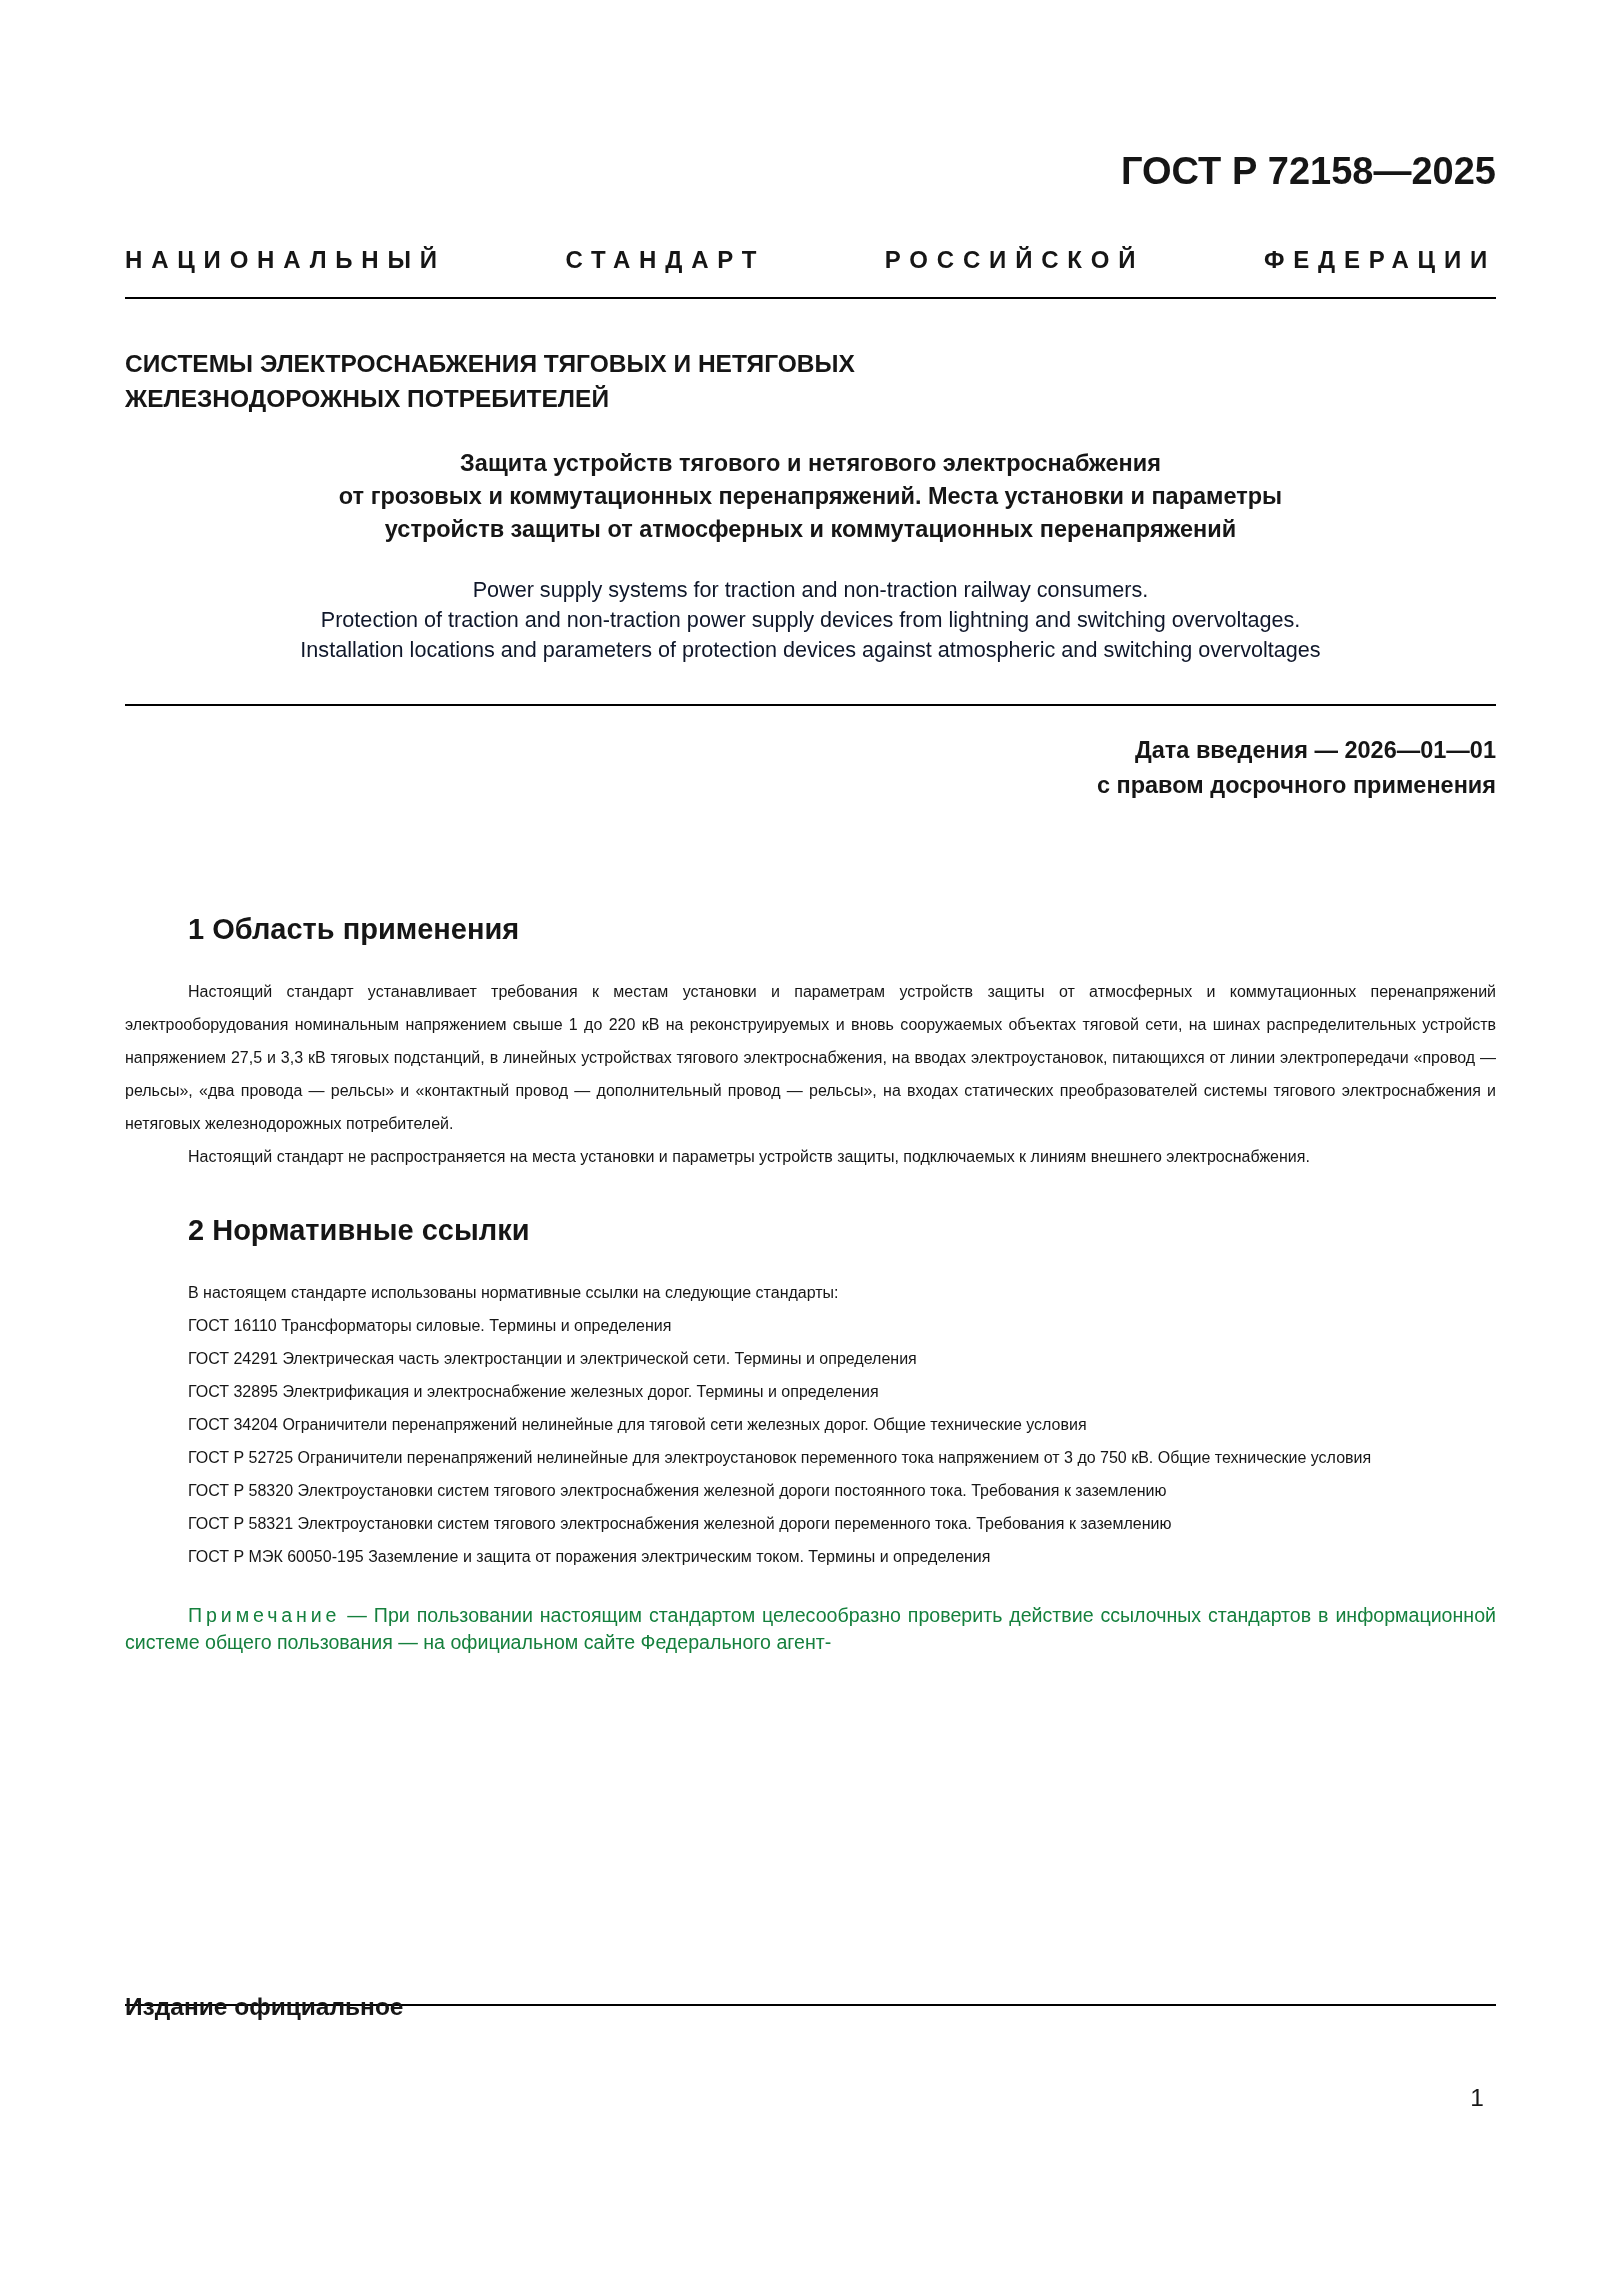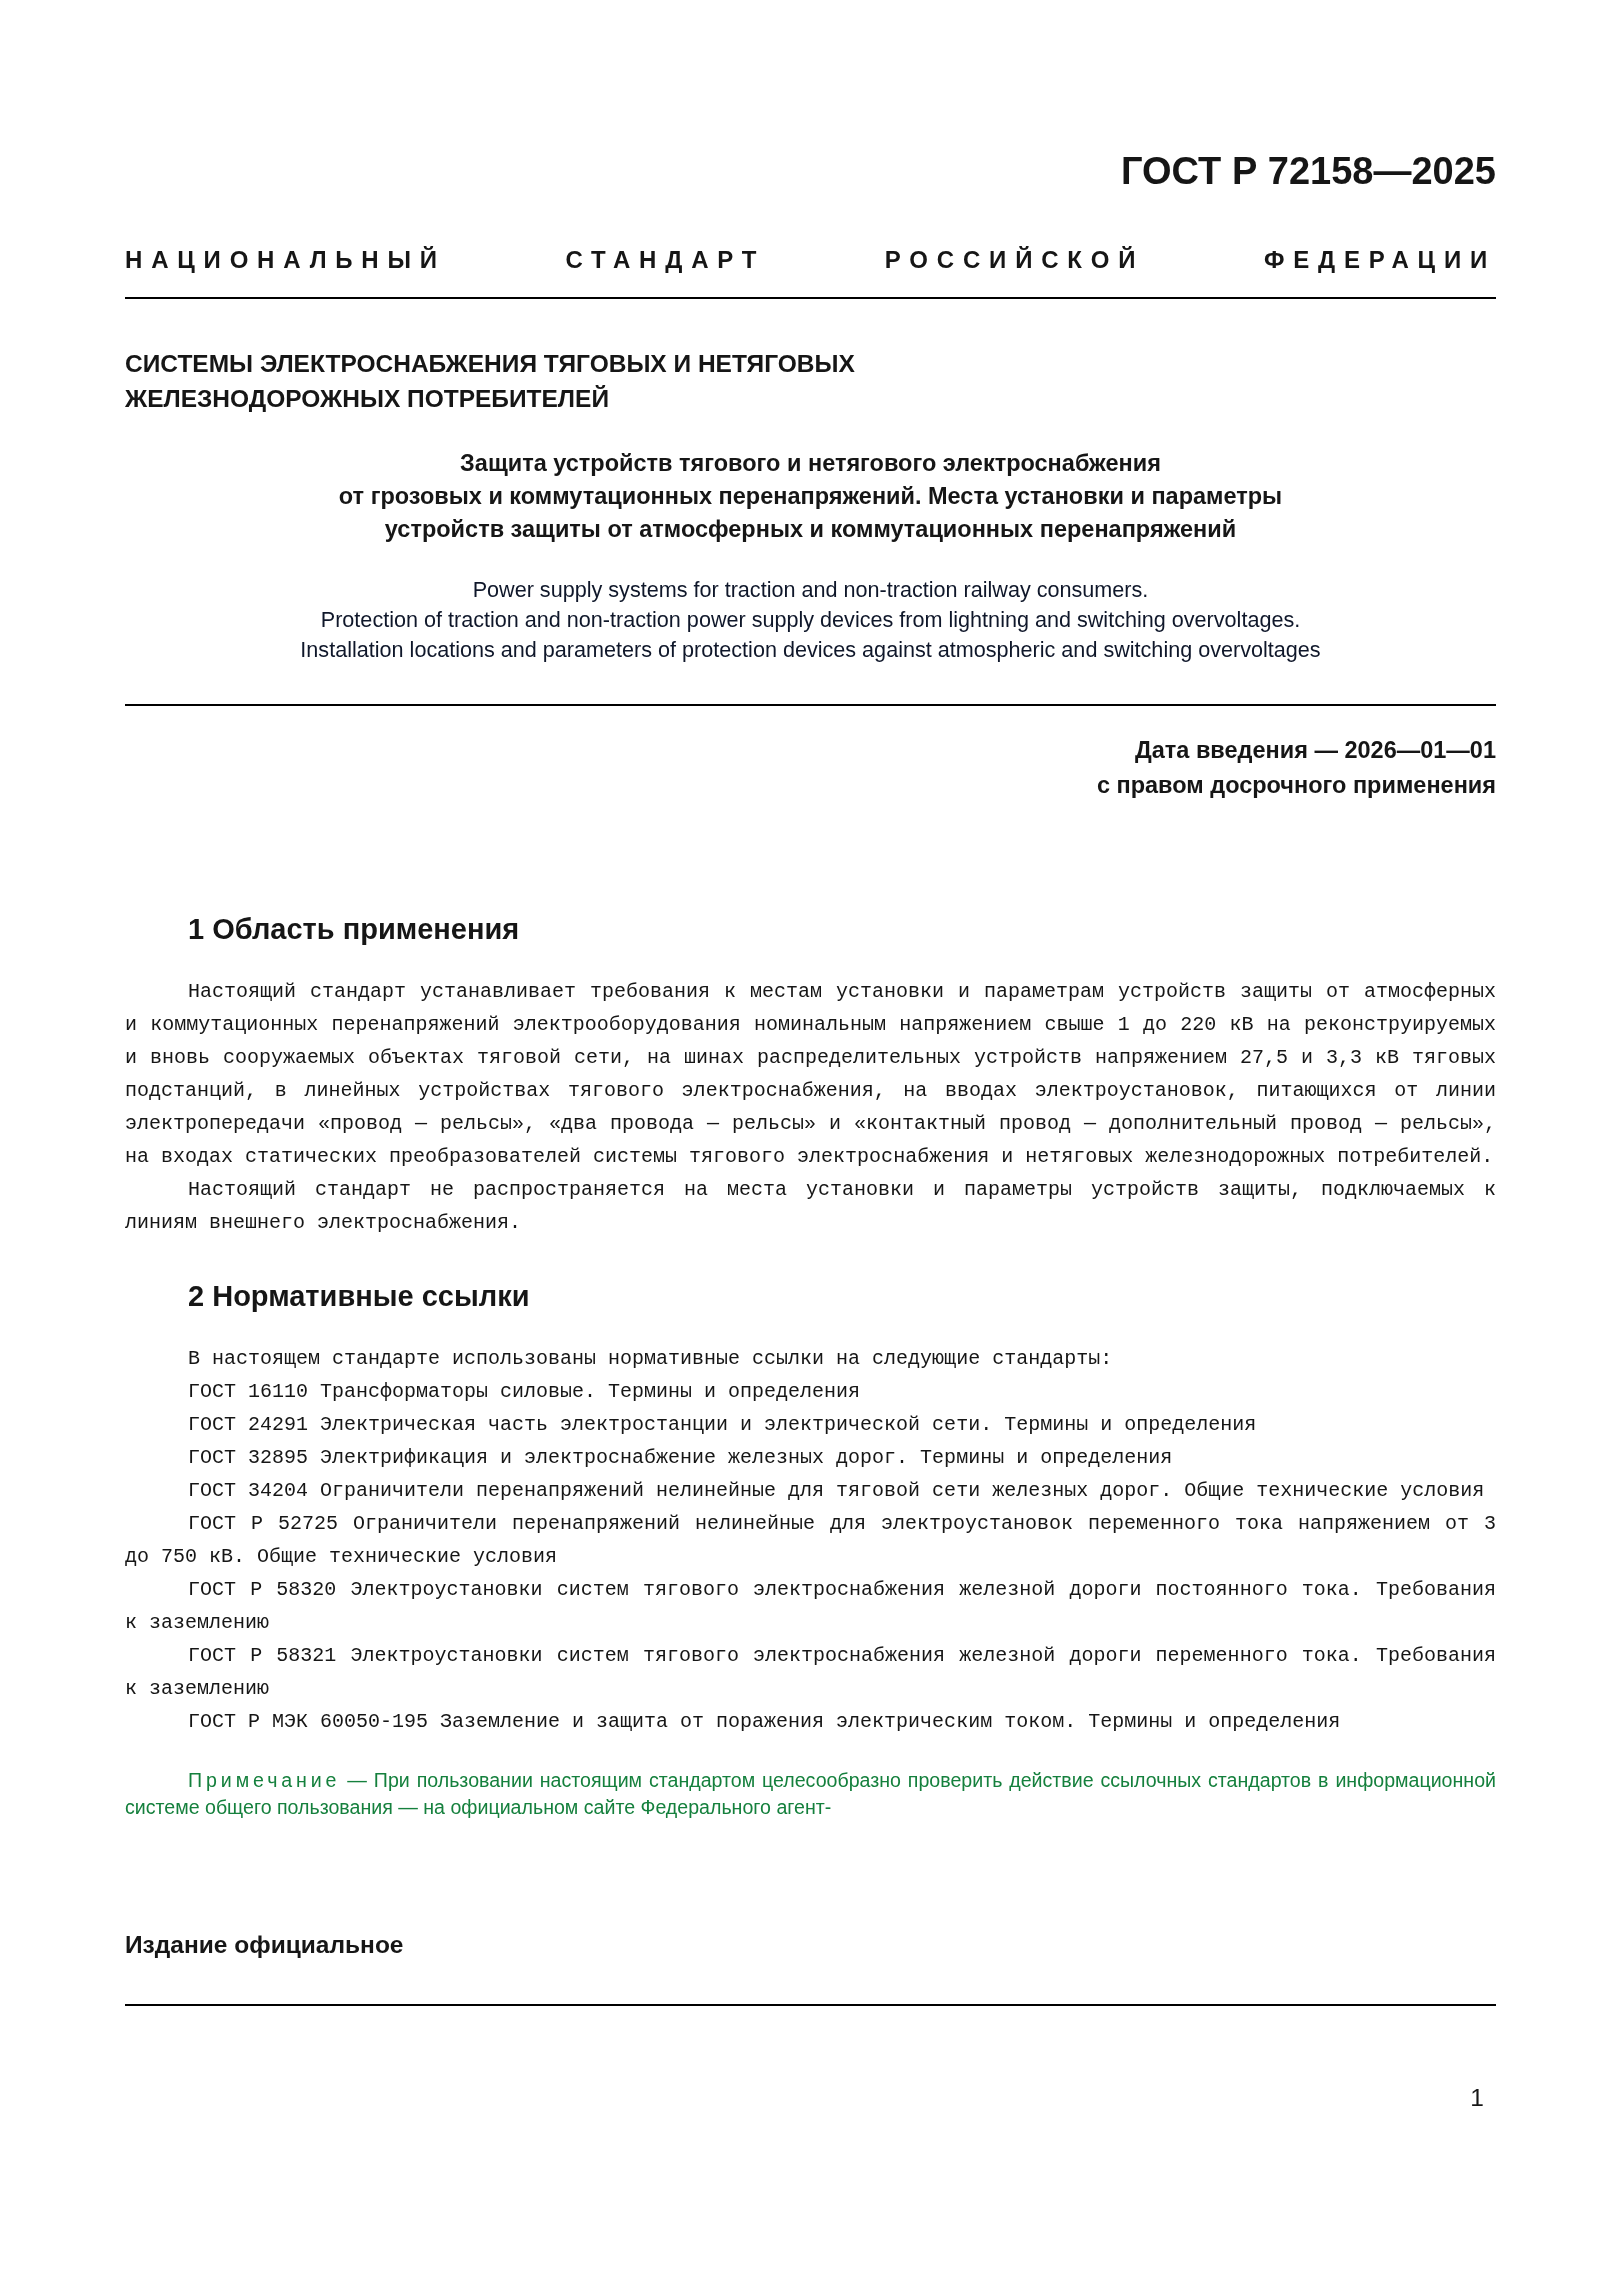--- a/index.html
+++ b/index.html
@@ -72,25 +72,24 @@
     padding-left: 63px;
     font-size: 29px;
     line-height: 33px;
     font-weight: 700;
   }
   .section-heading.second {
     margin-top: 41px;
   }
   p.body {
     margin: 0;
-    font-size: 20px;
+    font-size: 16px;
     line-height: 33px;
     text-align: justify;
     text-indent: 63px;
-    font-family: Liberation Mono, monospace;
   }
   p.body.first {
     margin-top: 29px;
   }
   p.note {
     margin: 0;
     margin-top: 29px;
     font-size: 19.6px;
     line-height: 27.4px;
     text-align: justify;
@@ -101,21 +100,21 @@
   .footer-rule {
     position: absolute;
     left: 125px;
     right: 125px;
     top: 2004px;
     border-top: 2px solid #000;
   }
   .edition {
     position: absolute;
     left: 125px;
-    top: 1931px;
+    top: 1993px;
     font-weight: 700;
     font-size: 24.5px;
   }
   .page-num {
     position: absolute;
     right: 137px;
     top: 2084px;
     font-size: 24.5px;
   }
 </style>

